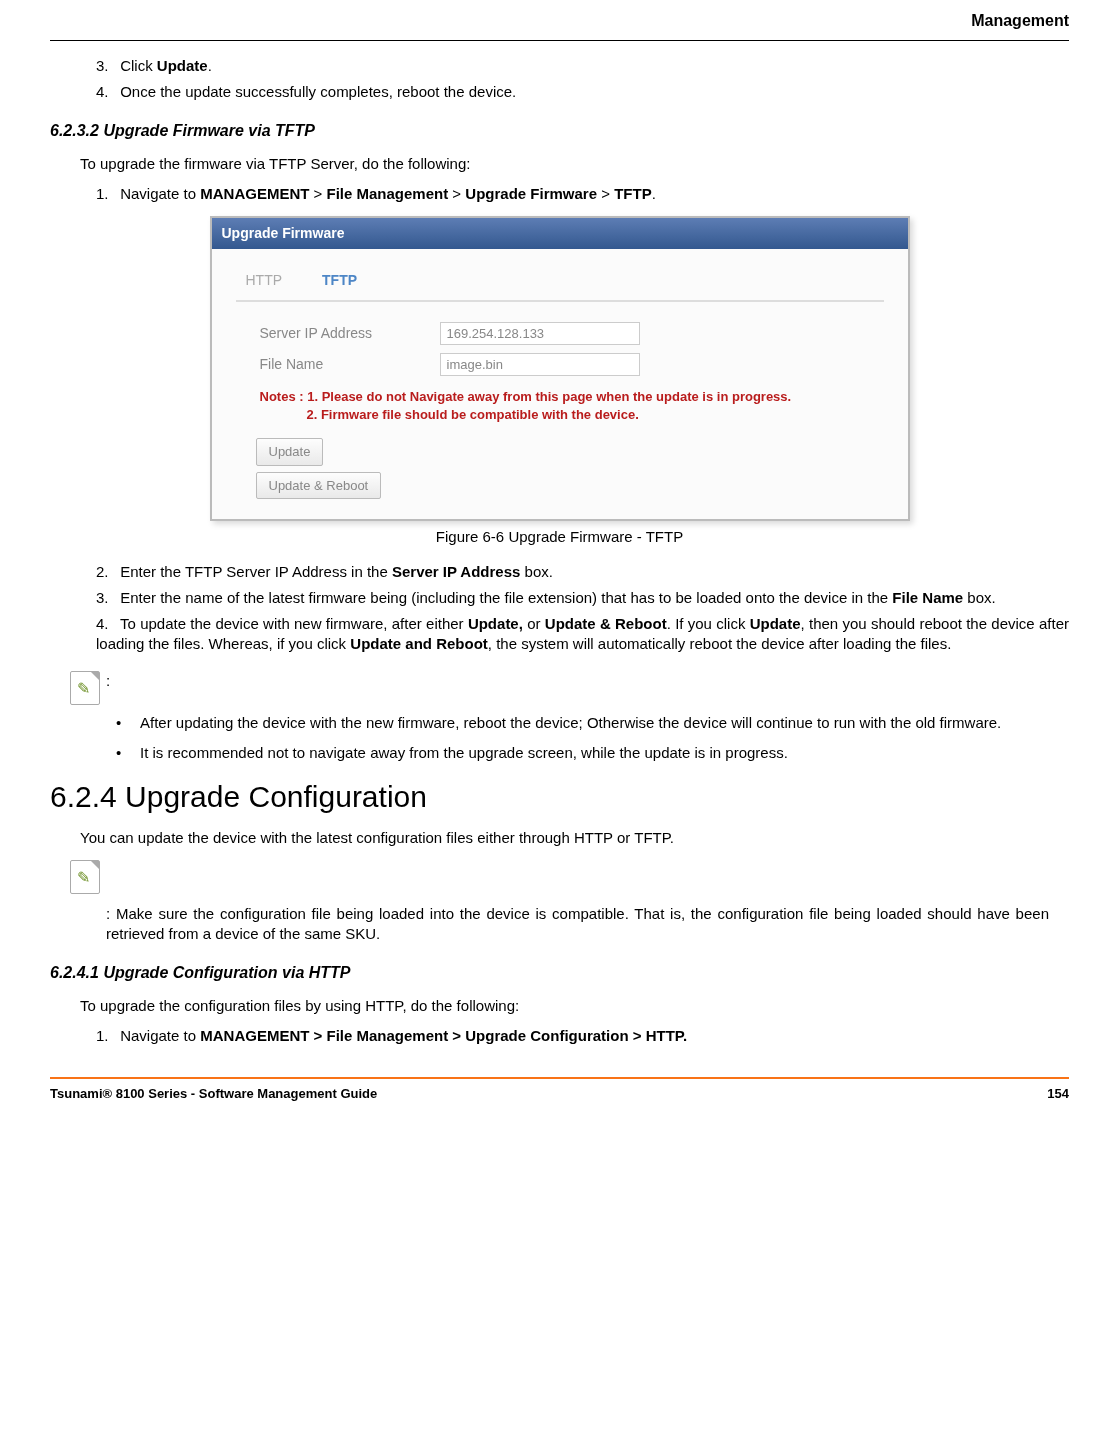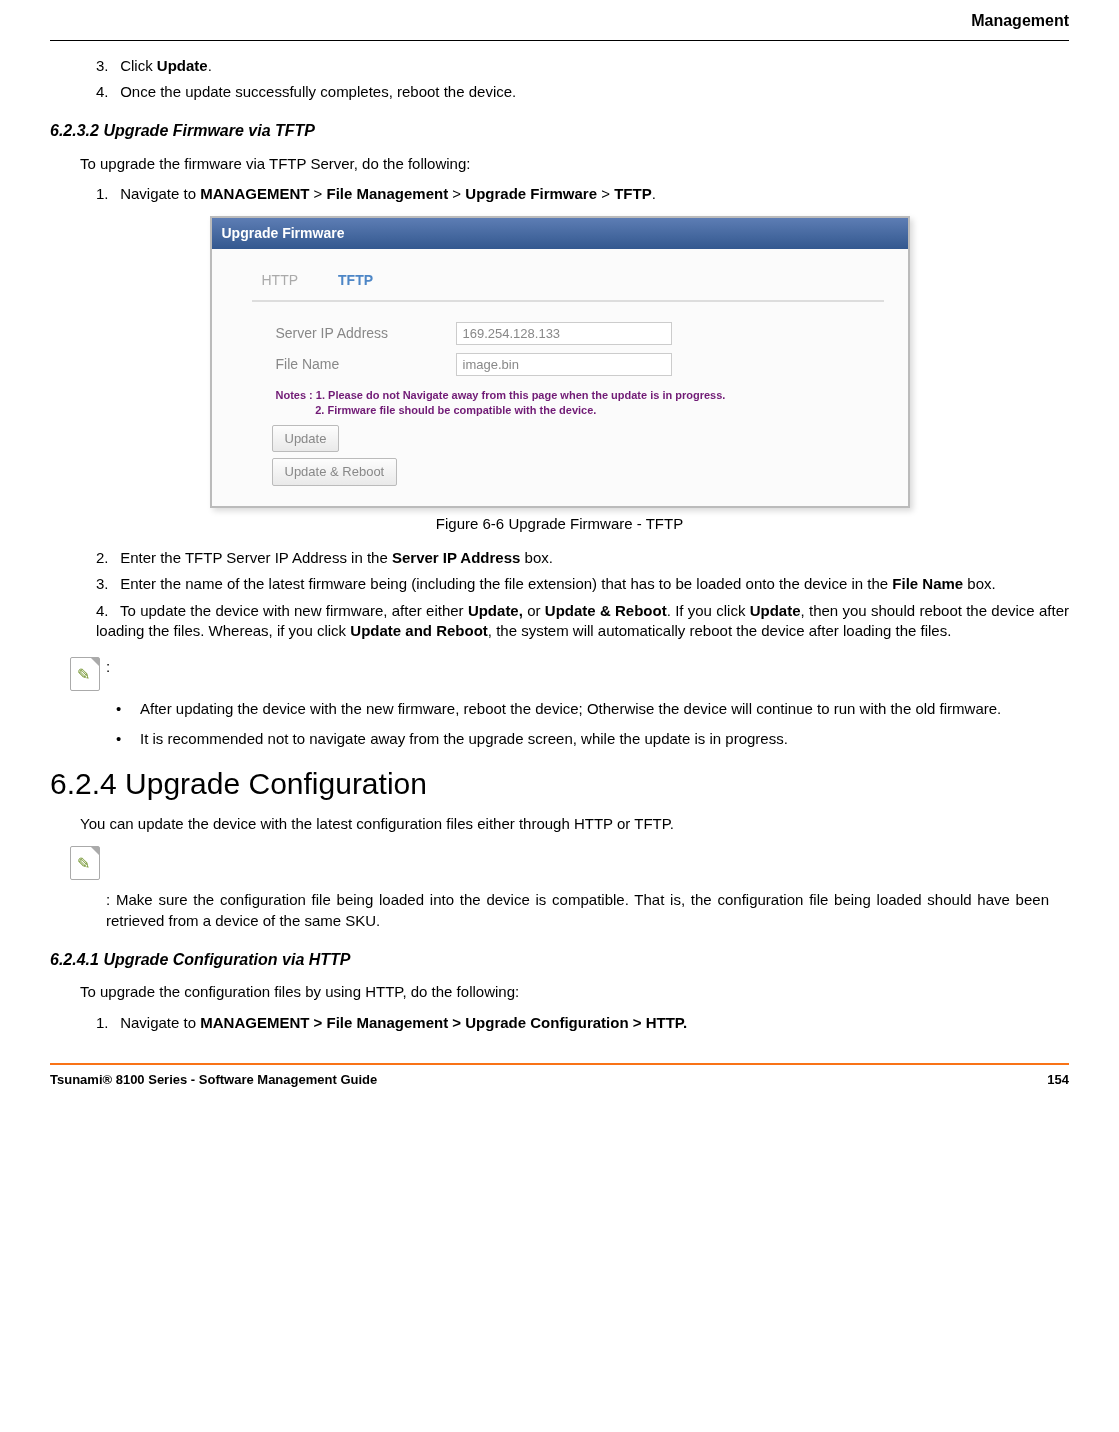--- a/index.html
+++ b/index.html
@@ -42,21 +42,21 @@
     box-shadow: 3px 3px 6px rgba(0,0,0,0.15);
   }
   .screenshot-titlebar {
     background: linear-gradient(#5d7db4, #33588f);
     color: #fff;
     font-weight: bold;
     padding: 6px 10px;
     font-size: 14px;
   }
   .screenshot-body {
-    padding: 18px 24px 20px 40px;
+    padding: 18px 24px 20px 24px;
     background: #fbfbfb;
   }
   .tabs {
     display: flex;
     gap: 36px;
     padding: 0 8px 6px 8px;
     border-bottom: 2px solid #ddd;
     margin-bottom: 20px;
   }
   .tab {
@@ -74,30 +74,30 @@
     margin: 8px 0 8px 24px;
   }
   .form-label {
     width: 180px;
     color: #888;
     font-size: 14px;
   }
   .form-input {
     border: 1px solid #ccc;
     padding: 3px 6px;
-    width: 216px;
+    width: 200px;
     color: #888;
     font-size: 13px;
     background: #fff;
   }
   .notes {
-    color: #701a75;
-    font-weight: bold;
-    font-size: 11px;
-    margin: 12px 0 6px 24px;
+    color: #b91c1c;
+    font-weight: bold;
+    font-size: 13px;
+    margin: 12px 0 14px 24px;
     line-height: 1.4;
   }
   .btn {
     display: block;
     border: 1px solid #bbb;
     background: linear-gradient(#fdfdfd, #e9e9e9);
     color: #888;
     padding: 4px 12px;
     font-size: 13px;
     margin: 6px 0 0 20px;

